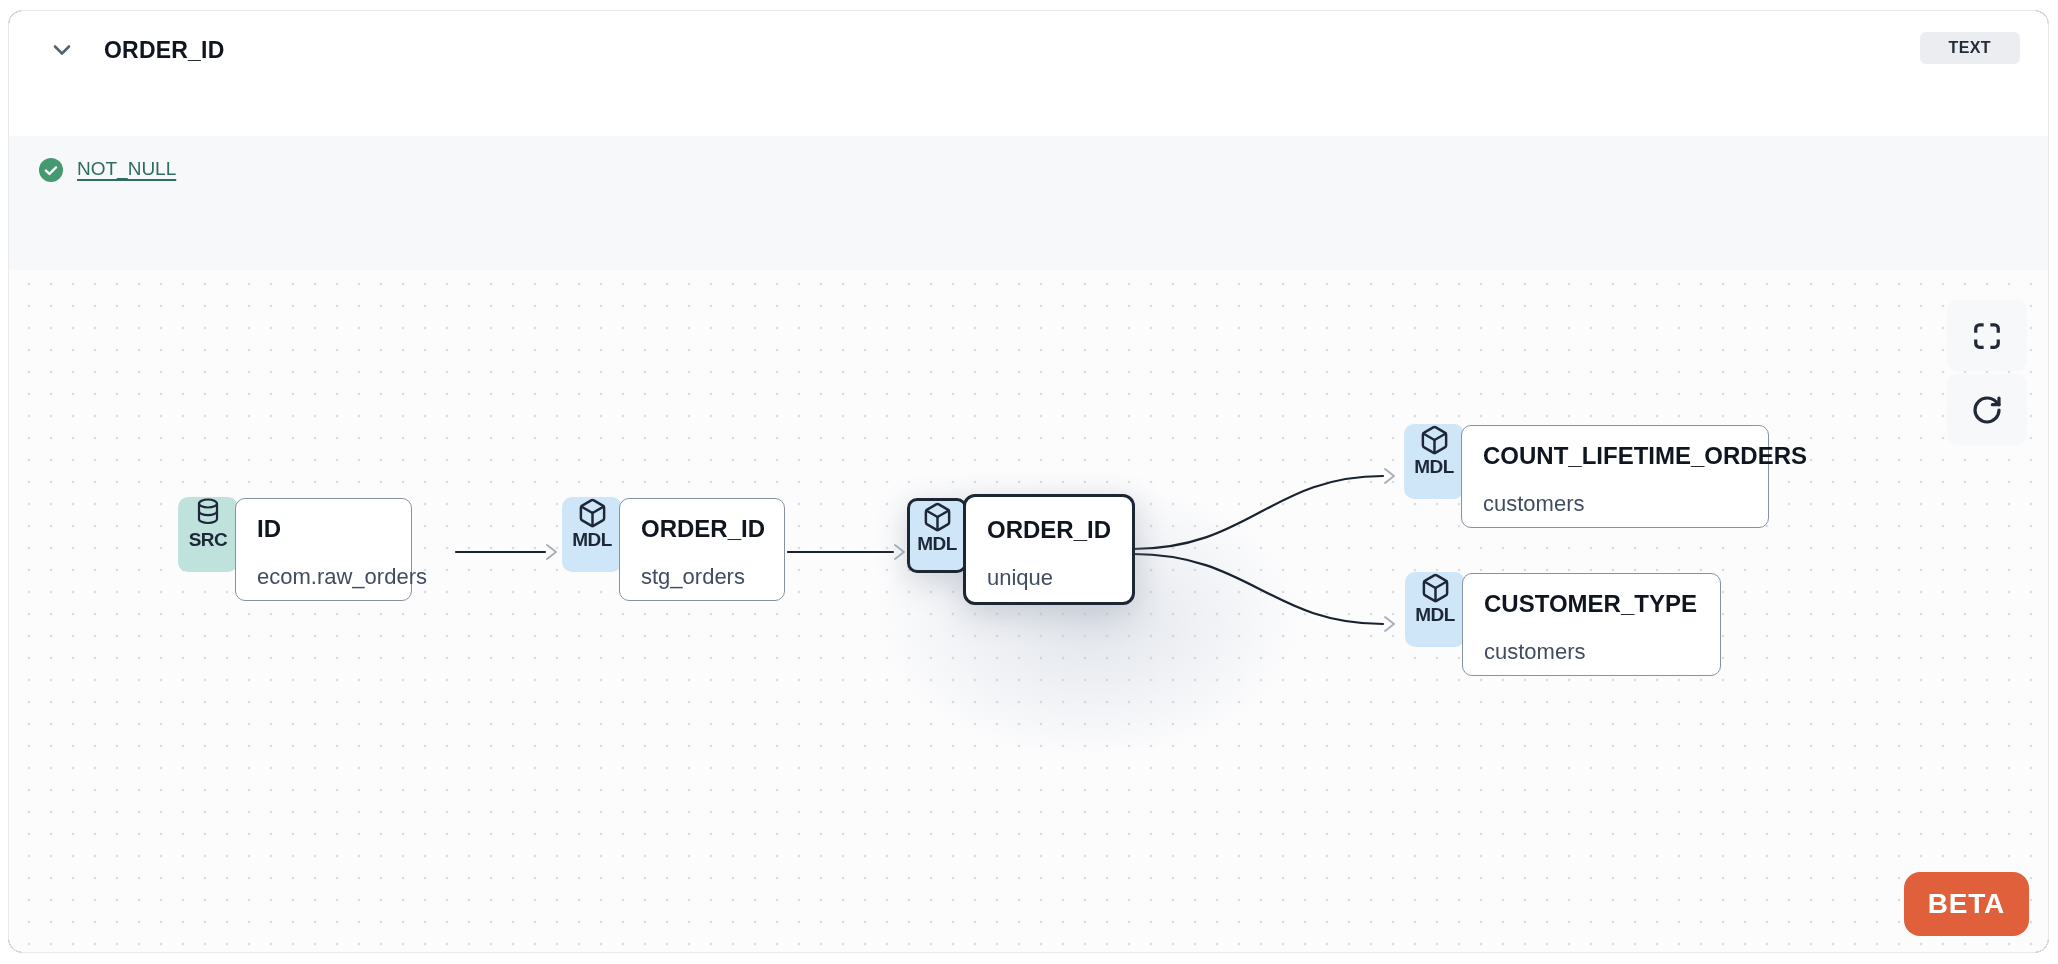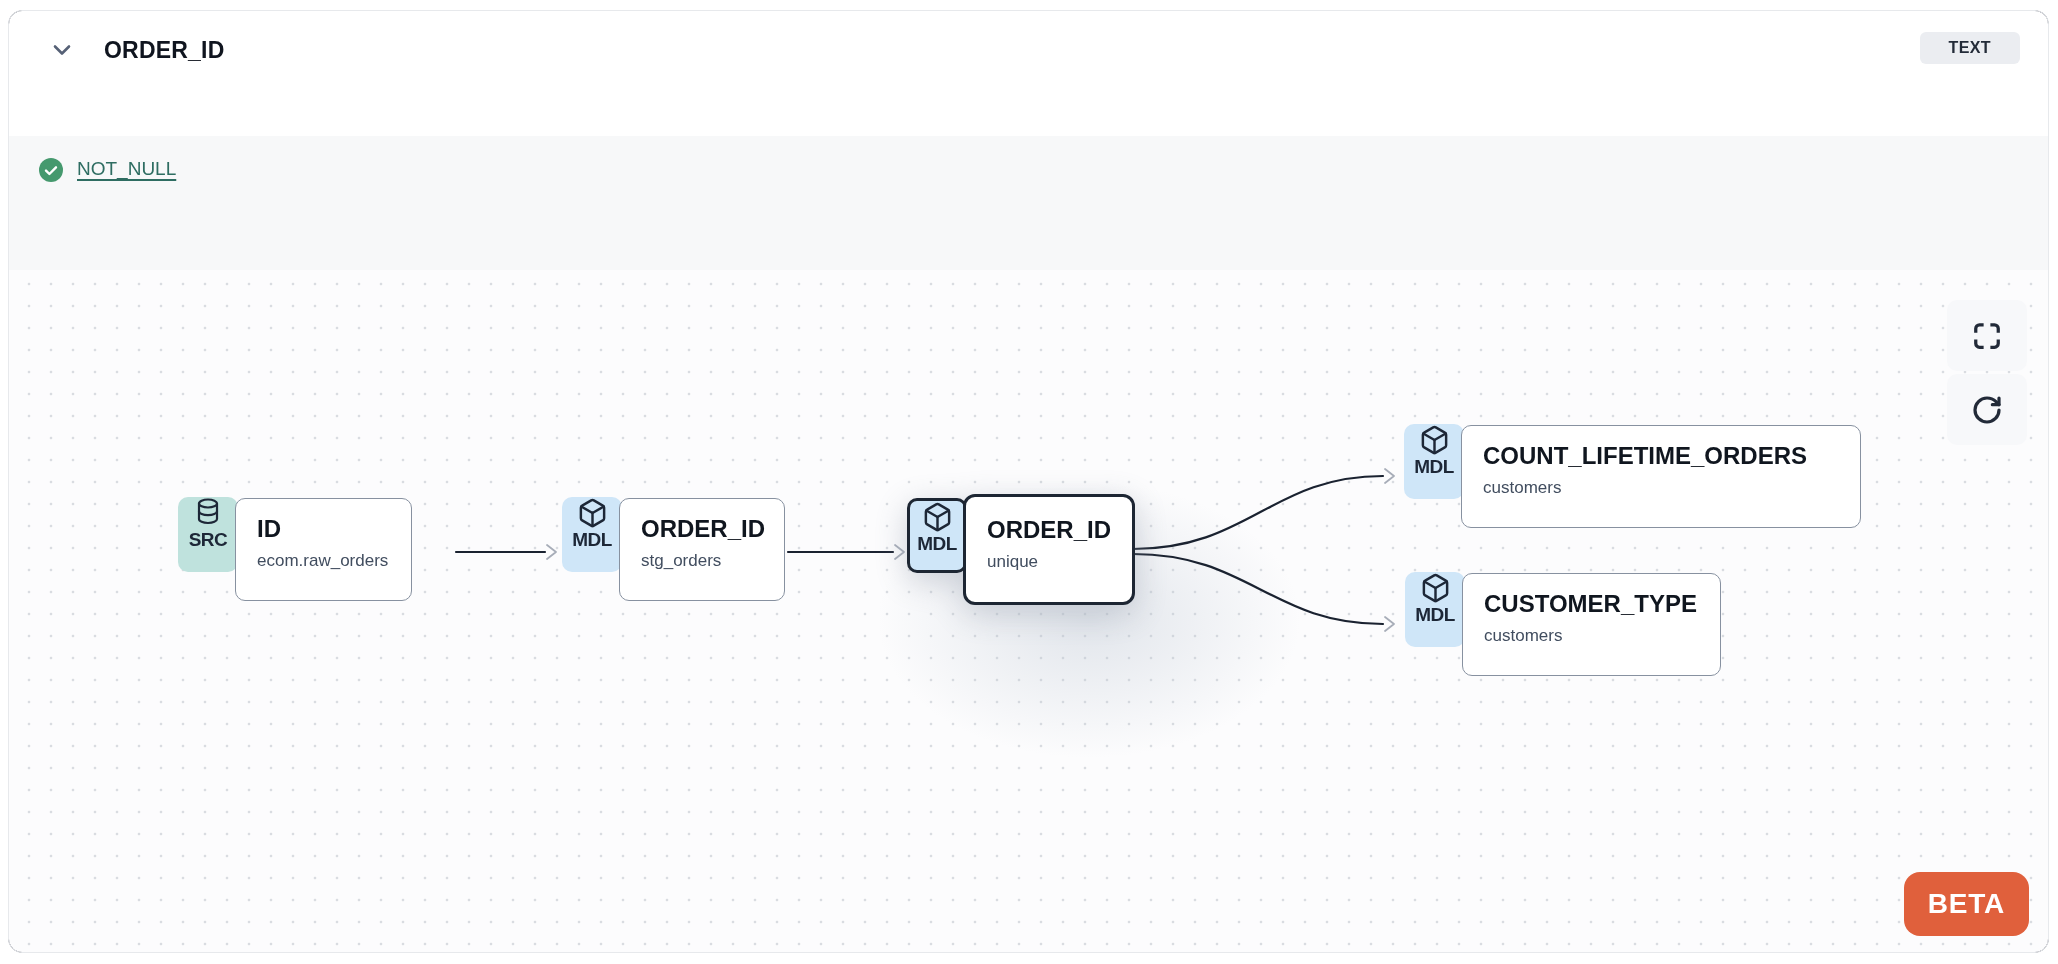--- a/index.html
+++ b/index.html
@@ -44,29 +44,29 @@
   .node { position:absolute; display:flex; align-items:flex-start; }
   .node-badge { width:60px; height:75px; border-radius:10px; position:relative; z-index:1;
     display:flex; flex-direction:column; align-items:center; justify-content:flex-start; gap:1px; flex:none; }
   .badge-src { background:#bfe2dd; }
   .badge-mdl { background:#cfe6f8; }
   .badge-label { font-size:19px; font-weight:700; color:#1d2737; letter-spacing:-0.5px; line-height:20px; }
   .node-card { background:#ffffff; border:1.4px solid #8791a0; border-radius:10px;
     margin-left:-3px; margin-top:1px; position:relative; z-index:2;
     height:103px; padding:14px 20px 0 21px; }
   .node-title { font-size:24px; font-weight:600; color:#10161f; line-height:31px; white-space:nowrap; }
-  .node-sub { font-size:17px; color:#414d5f; margin-top:4px; line-height:26px; white-space:nowrap; }
+  .node-sub { font-size:22px; color:#414d5f; margin-top:20px; line-height:26px; white-space:nowrap; }
 
   .n1 { left:169px; top:227px; } .n1 .node-card { width:177px; }
   .n2 { left:553px; top:227px; } .n2 .node-card { width:166px; }
   .n3 { left:898px; top:224px; filter: drop-shadow(0 8px 16px rgba(148,158,172,.45)); }
     .n3 .node-badge { margin-top:4px; border:3px solid #1d2633; }
     .n3 .node-card { width:172px; height:111px; margin-top:0; border:3px solid #1d2633;
       border-radius:12px; margin-left:-4px; padding-top:17px; }
-  .n4 { left:1395px; top:154px; } .n4 .node-card { width:400px; }
+  .n4 { left:1395px; top:154px; } .n4 .node-card { width:308px; }
   .n5 { left:1396px; top:302px; } .n5 .node-card { width:259px; }
 
   
   .controls { position:absolute; top:30px; right:21px; display:flex; flex-direction:column; gap:3px; }
   .canvas-btn { width:80px; height:71px; border:none; border-radius:10px; background:#f7f8fa;
     display:flex; align-items:center; justify-content:center; cursor:pointer; }
 
   .beta-badge { position:absolute; right:19px; bottom:16px; background:#e0603c; color:#ffffff;
     border:none; border-radius:16px; padding:16px 24px; font-size:28px; font-weight:700;
     letter-spacing:.8px; font-family:"Liberation Sans", sans-serif; cursor:pointer; }

